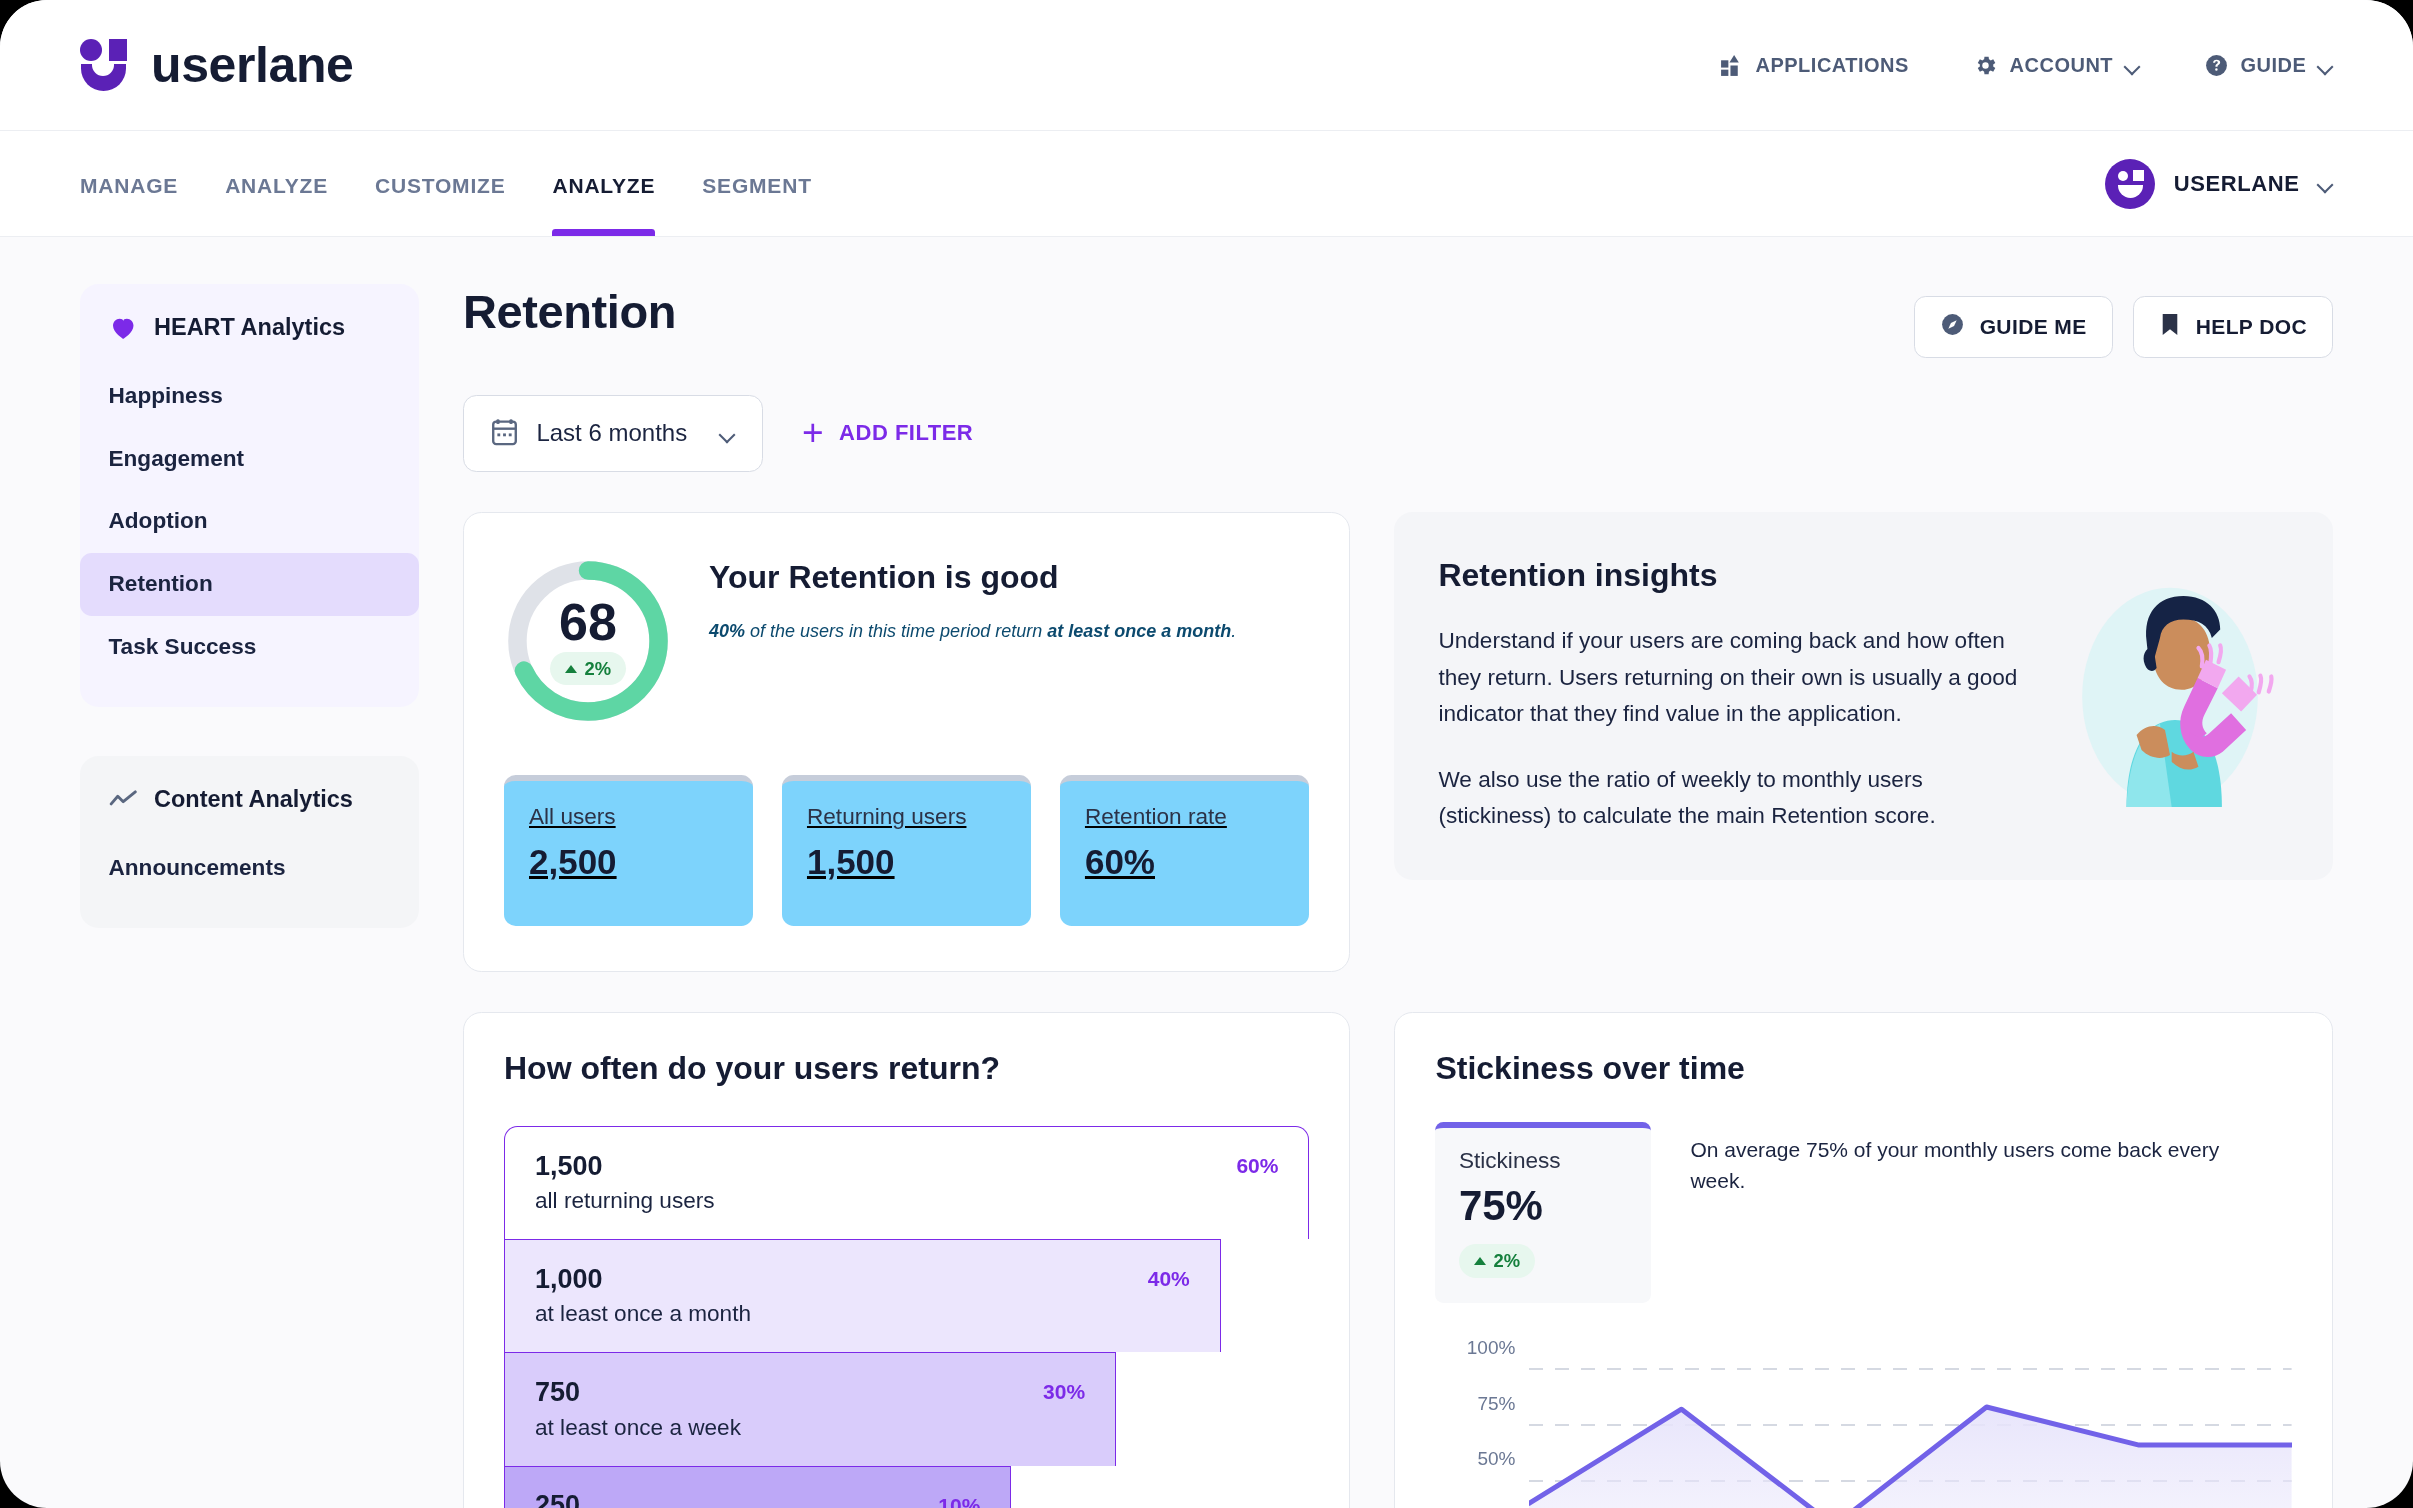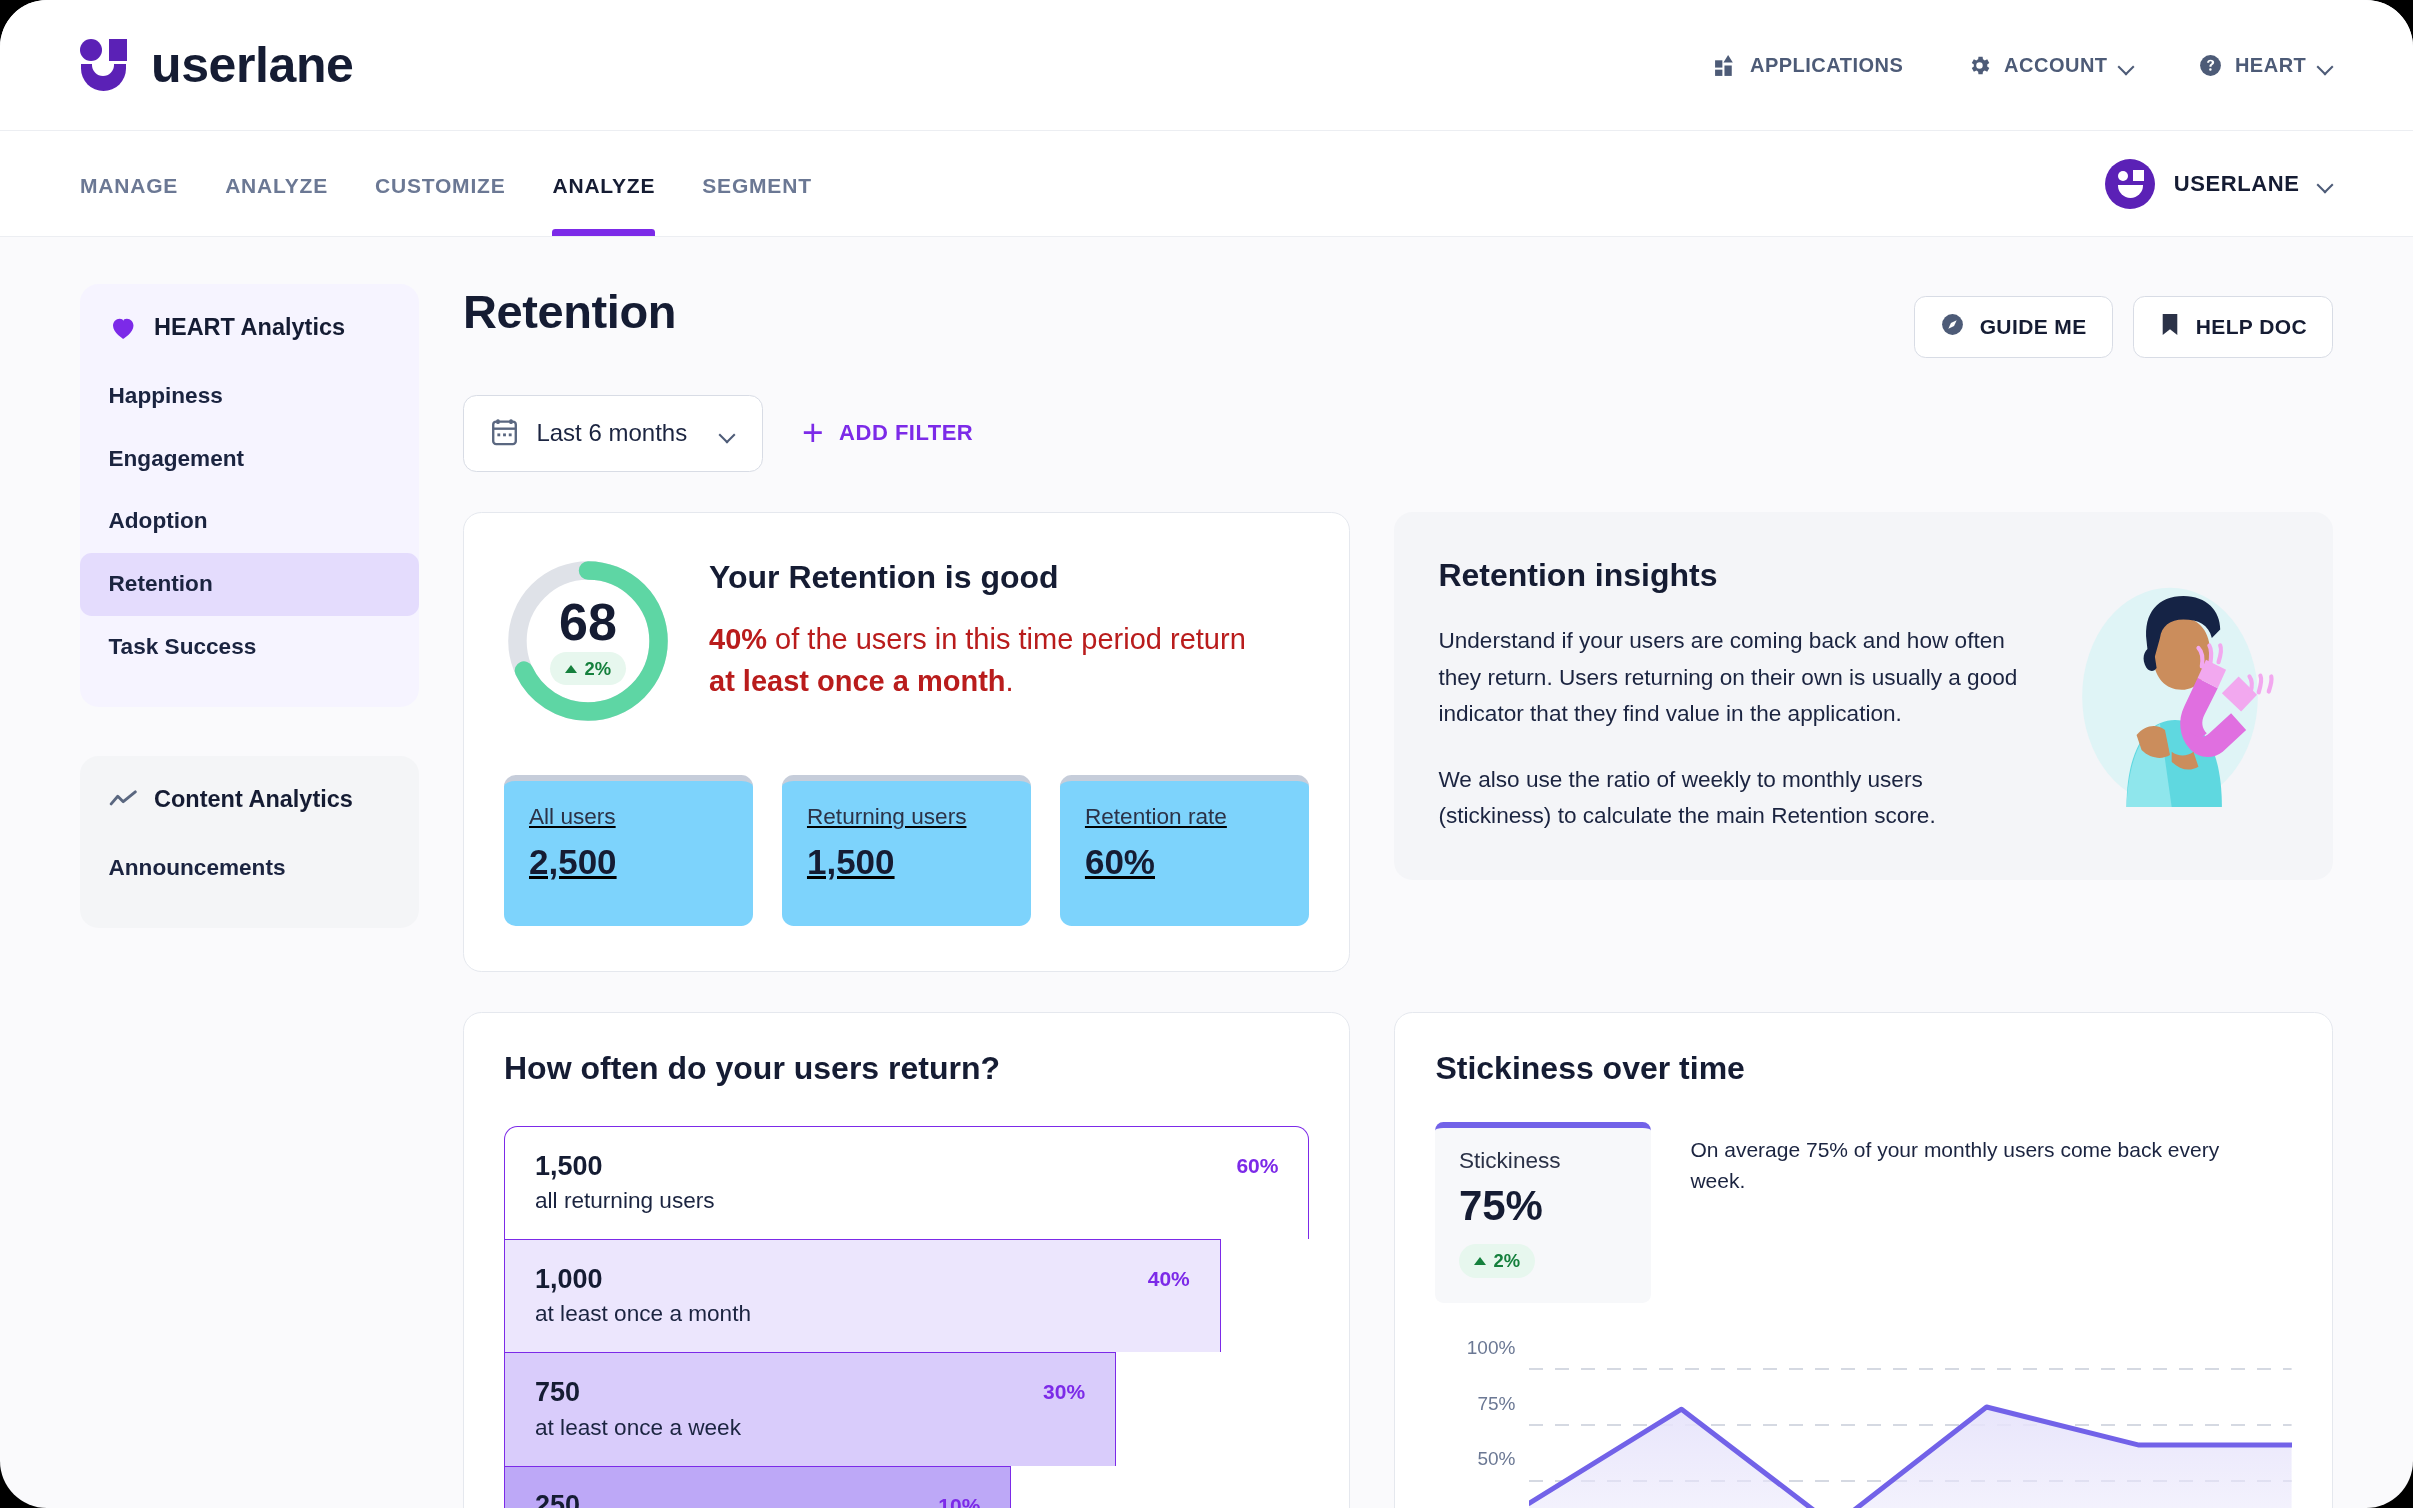--- a/index.html
+++ b/index.html
@@ -166,21 +166,21 @@
   }
   .donut-num { font-size: 52px; font-weight: 700; color: #151c33; line-height: 1;}
   .delta-pill {
     display: inline-flex; align-items: center; gap: 7.5px;
     background: #e7f7ee; border-radius: 837px; padding: 5.9px 15px;
     font-size: 18.4px; font-weight: 700; color: #15803d;
   }
   .tri-up { width:0;height:0;border-left:6.7px solid transparent;border-right:6.7px solid transparent;border-bottom:8.4px solid #15803d;}
   .score-text { padding-top: 8.4px; }
   .score-head { font-size: 32px; font-weight: 700; color: #151c33; margin-bottom: 22px;}
-  .score-sub { font-size: 29px; line-height: 1.45; color: #b91c1c; max-width: 553px;}
+  .score-sub { font-size: 18px; line-height: 1.45; color: #0c4a6e; max-width: 553px; font-style: italic;}
   .score-sub b { font-weight: 700; }
   .metrics { display: flex; gap: 28.5px; margin-top: 50px; }
   .metric {
     flex: 1; background: #7dd3fc; border-radius: 11.7px;
     border-top: 6.7px solid #c6cdda; padding: 23.5px 25px 44px 25px; text-decoration: underline;
   }
   .metric-label { font-size: 22.6px; color: #2b3247; margin-bottom: 11.7px; }
   .metric-value { font-size: 35px; font-weight: 700; color: #151c33; }
 
   
@@ -265,21 +265,21 @@
         <span class="chev"></span>
       </div>
 
       <div class="topnav-item">
         <span class="ic">
           <svg width="25" height="25" viewBox="0 0 24 24">
               <circle cx="12" cy="12" r="10" fill="#4d5b77"></circle>
               <path d="M12 6.4c-2 0-3.2 1.2-3.3 2.9h2c.1-.8.5-1.3 1.3-1.3.7 0 1.2.4 1.2 1 0 .7-.4 1-1.1 1.6-.8.6-1.2 1.2-1.1 2.3v.4h2v-.3c0-.8.3-1.1 1.1-1.7.9-.7 1.4-1.4 1.4-2.5 0-1.6-1.3-2.4-3.5-2.4Zm-.1 8.3a1.2 1.2 0 1 0 0 2.4 1.2 1.2 0 0 0 0-2.4Z" fill="#fff"></path>
             </svg>
         </span>
-        <span>HEART</span>
+        <span>GUIDE</span>
         <span class="chev"></span>
       </div>
 
     </div>
   </div>
 
   <div class="navbar">
     <div class="tabs">
       <div class="tab">
           <span>MANAGE</span>

